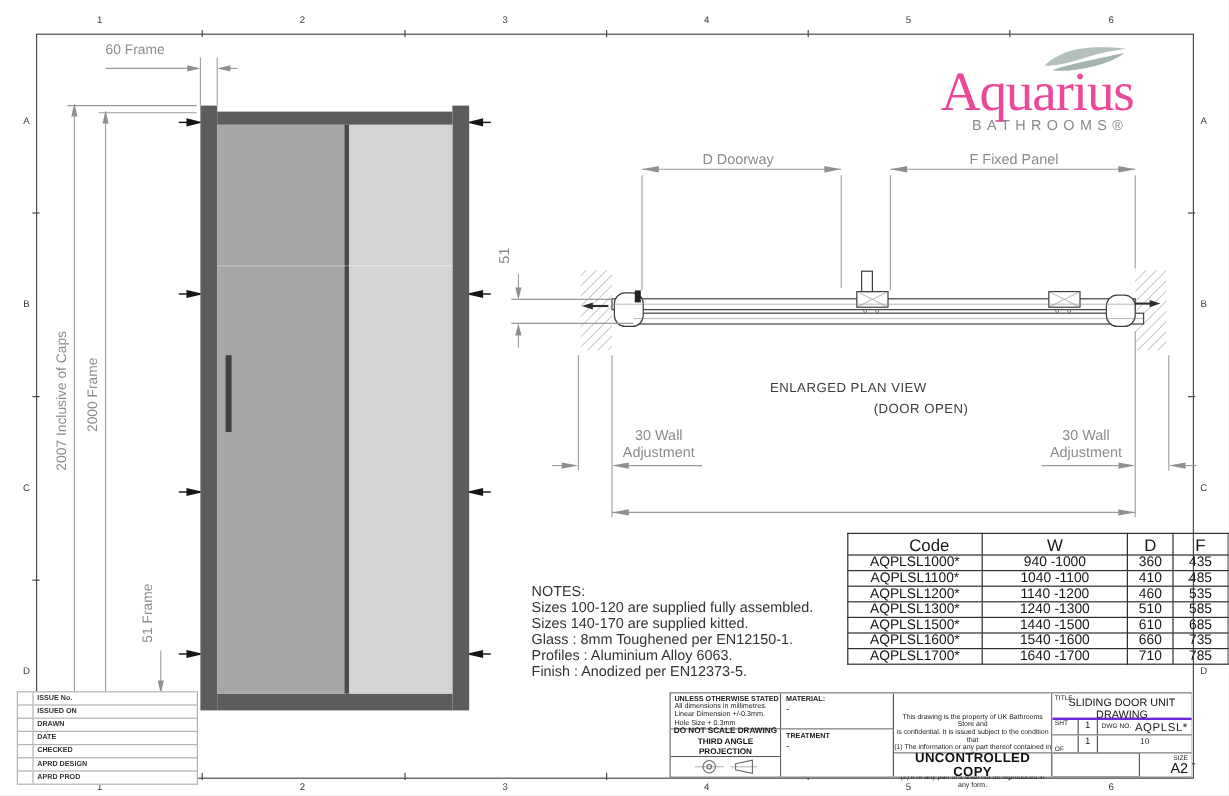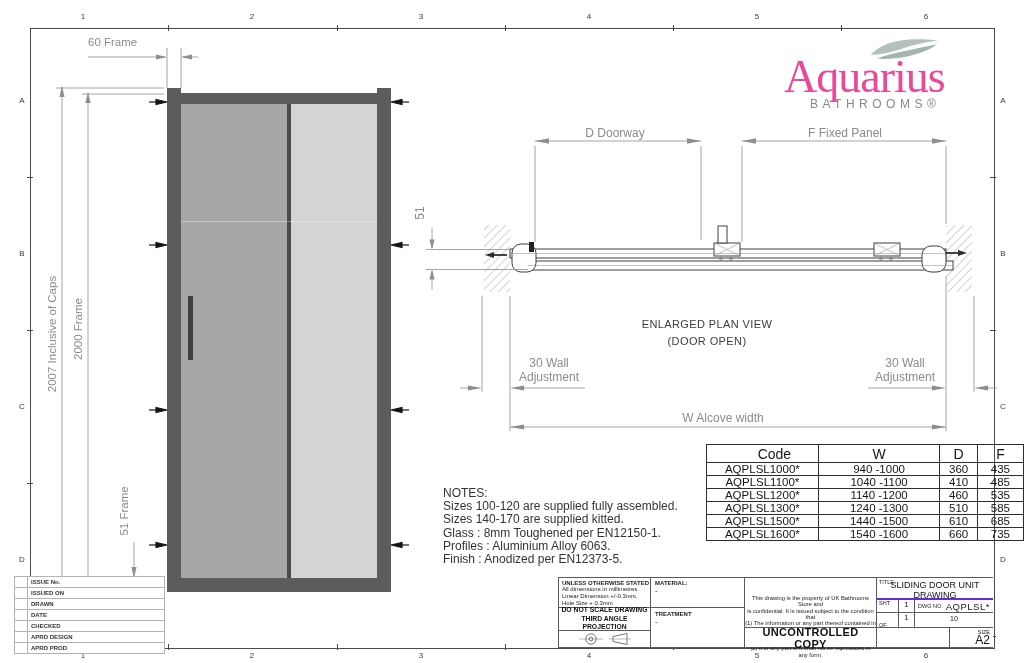--- a/index.html
+++ b/index.html
@@ -214,30 +214,29 @@
       <polygon points="559,268 573,265.4 573,270.6"></polygon>
       <polygon points="95,307 109,304.4 109,309.6"></polygon>
       <polygon points="531,307 517,304.4 517,309.6"></polygon>
     </g>
   </svg>
 
   <div class="abs dimp" style="left:560px;top:126px;width:110px;">D Doorway</div>
   <div class="abs dimp" style="left:785px;top:126px;width:120px;">F Fixed Panel</div>
   <div class="abs dimp vlabel" style="left:370px;top:206px;width:100px;">51</div>
   <div class="abs plan-title" style="left:607px;top:318px;width:200px;">ENLARGED PLAN VIEW</div>
-  <div class="abs plan-title" style="left:607px;top:335px;width:200px;">(DOOR OPEN)</div>
+  <div class="abs plan-title" style="left:607px;top:335px;width:200px;text-align:right;">(DOOR OPEN)</div>
   <div class="abs dimp" style="left:499px;top:356px;width:100px;line-height:14px;">
     <span style="display:block;">30 Wall</span>
     <span style="display:block;">Adjustment</span>
   </div>
   <div class="abs dimp" style="left:855px;top:356px;width:100px;line-height:14px;">
     <span style="display:block;">30 Wall</span>
     <span style="display:block;">Adjustment</span>
   </div>
-  <div class="abs dimp" style="left:623px;top:411px;width:200px;">W Alcove width</div>
 
   <div class="abs notes" style="left:443px;top:487px;">
     <div>NOTES:</div>
     <div>Sizes 100-120 are supplied fully assembled.</div>
     <div>Sizes 140-170 are supplied kitted.</div>
     <div>Glass : 8mm Toughened per EN12150-1.</div>
     <div>Profiles : Aluminium Alloy 6063.</div>
     <div>Finish : Anodized per EN12373-5.</div>
   </div>
 
@@ -280,20 +279,26 @@
           <td>AQPLSL1500*</td>
           <td>1440 -1500</td>
           <td>610</td>
           <td>685</td>
         </tr>
       <tr>
           <td>AQPLSL1600*</td>
           <td>1540 -1600</td>
           <td>660</td>
           <td>735</td>
+        </tr>
+      <tr>
+          <td>AQPLSL1700*</td>
+          <td>1640 -1700</td>
+          <td>710</td>
+          <td>785</td>
         </tr>
     </tbody>
   </table>
 
   <div class="abs" style="left:14px;top:576px;width:150px;border-top:1px solid #b3b3b3;border-left:1px solid #b3b3b3;background:#fff;">
     <div class="mini-row">
         <div class="mini-cell1"></div>
         <div class="mini-lbl">ISSUE No.</div>
       </div>
     <div class="mini-row">

